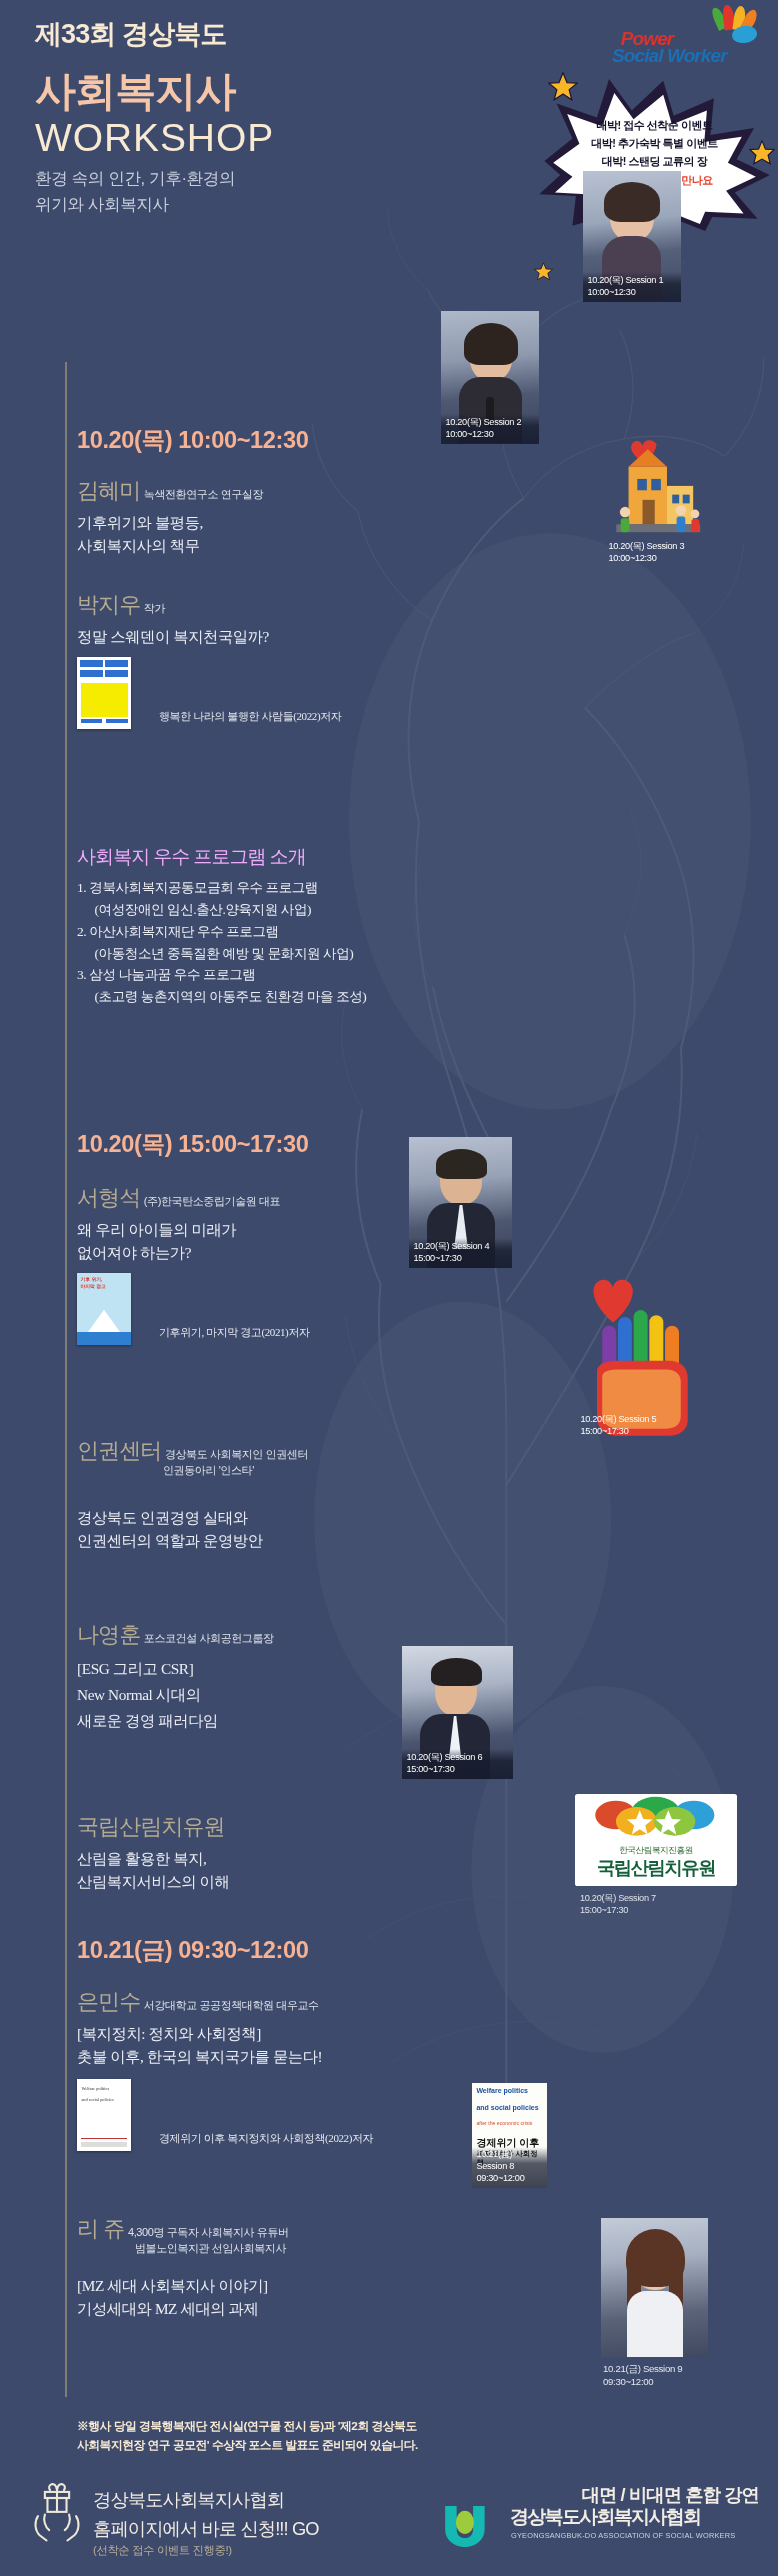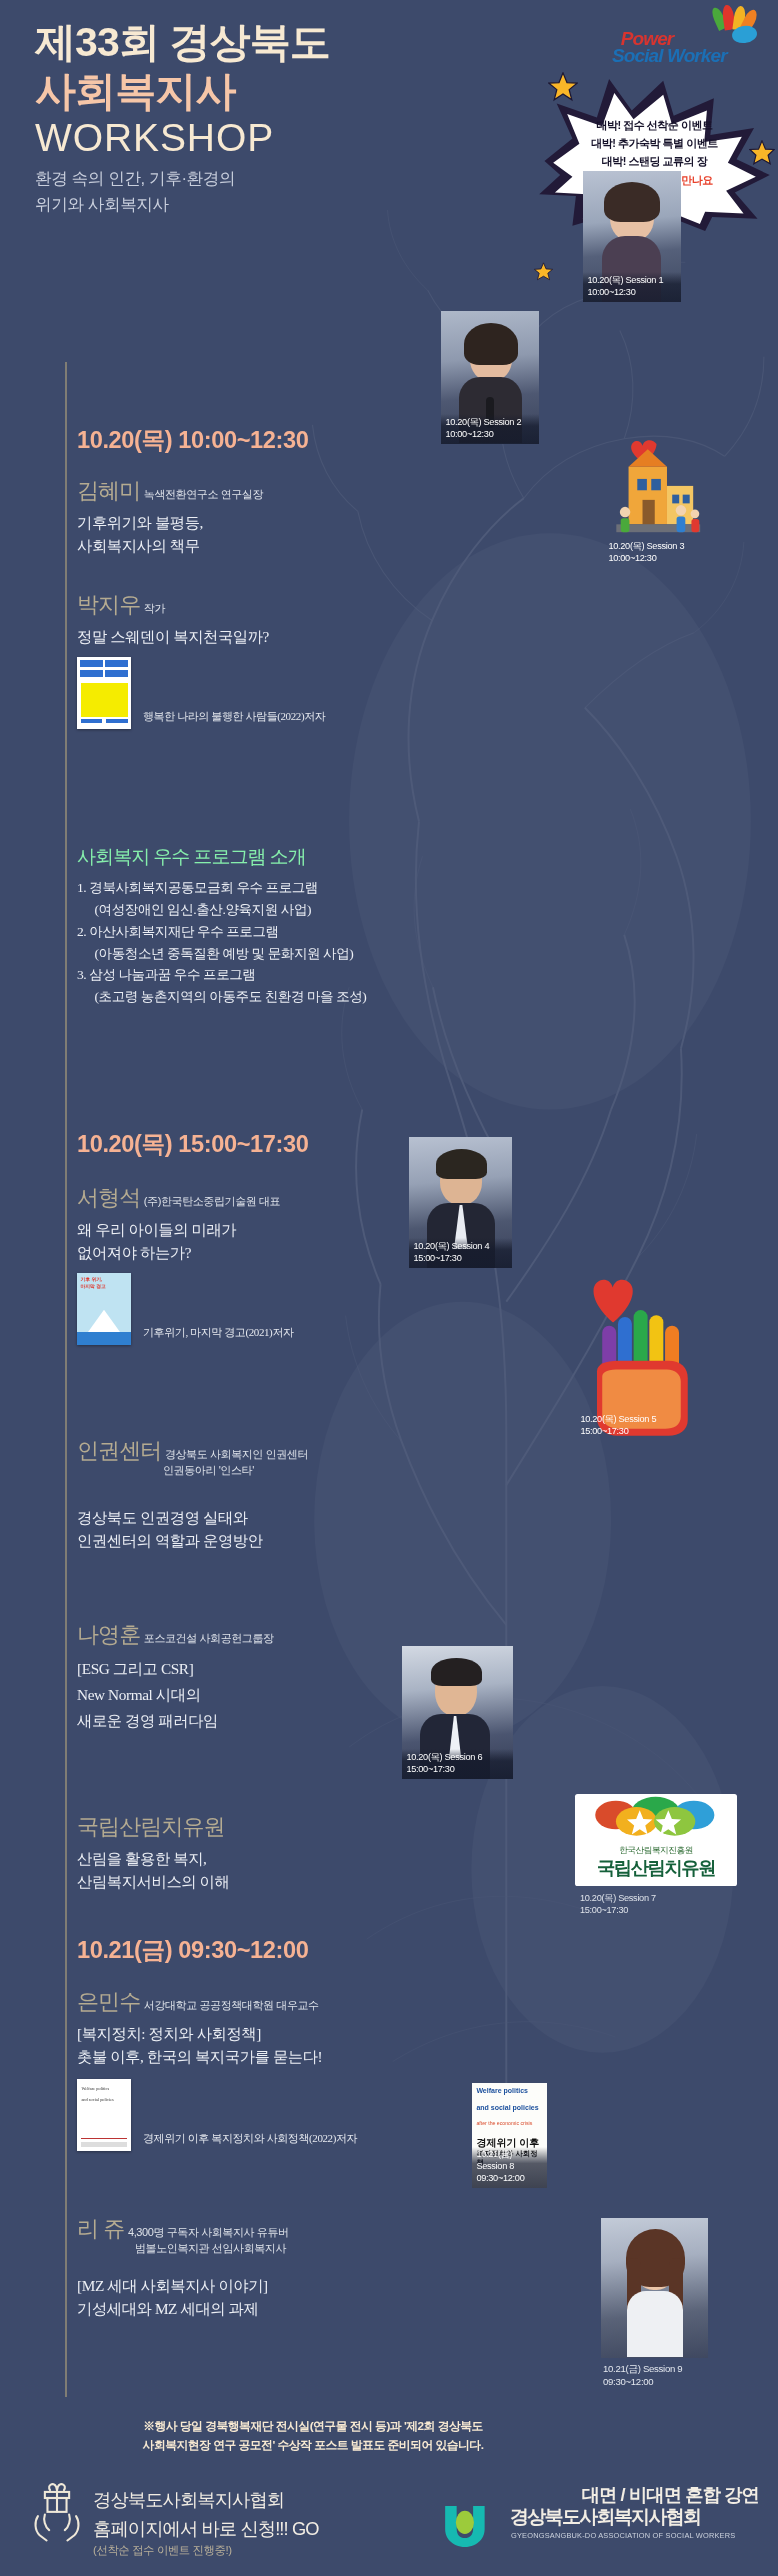--- a/index.html
+++ b/index.html
@@ -12,21 +12,21 @@
   }
   .poster { position:absolute; inset:0; }
 
   
   .tree-wm { position:absolute; left:288px; top:210px; width:489px; height:1965px;
              opacity:.16; pointer-events:none; }
   .tree-wm svg { width:100%; height:100%; }
 
   
   .header { position:absolute; left:0; top:0; width:778px; height:288px; }
-  .title1 { position:absolute; left:35px; top:19px; font-size:41px; font-weight:bold;
+  .title1 { position:absolute; left:35px; top:19px; font-size:27px; font-weight:bold;
             color:#f7e9d2; letter-spacing:-0.9px; line-height:1.15; }
   .title2 { position:absolute; left:35px; top:68px; font-size:41px; font-weight:bold;
             color:#f6c6a8; letter-spacing:-0.9px; line-height:1.15; }
   .title3 { position:absolute; left:35px; top:116px; font-size:39px; font-weight:normal;
             color:#f7e9d2; letter-spacing:0.9px; font-family:"Liberation Sans", sans-serif; }
   .subtitle { position:absolute; left:35px; top:166px; font-size:16.6px; color:#c9cfdd;
               line-height:1.55; letter-spacing:-0.4px; }
 
   
   .psw { position:absolute; right:5.2px; top:5.2px; width:166px; height:66px; }
@@ -51,47 +51,47 @@
   
   .daytime { position:absolute; left:77px; font-size:23.6px; font-weight:bold;
              color:#f6b293; letter-spacing:-0.4px; }
   .spk-name { font-size:22px; color:#b5ab91; letter-spacing:-0.9px; vertical-align:baseline; }
   .spk-affil { font-size:11px; color:#dfe3ea; letter-spacing:-0.4px; margin-left:3.5px; }
   .spk-affil2 { font-size:11px; color:#dfe3ea; letter-spacing:-0.4px;
                 display:block; margin-left:86px; margin-top:-2.6px; }
   .spk-topic { font-size:15.3px; color:#eceff5; line-height:1.5; letter-spacing:-0.4px;
                font-family:"Liberation Serif", serif; margin-top:6.1px; }
   .block { position:absolute; left:77px; width:375px; }
-  .sec-head { font-size:19px; color:#86efac; letter-spacing:-0.9px;
+  .sec-head { font-size:19px; color:#f0abfc; letter-spacing:-0.9px;
               font-family:"Liberation Serif", serif; }
   .prog-list { font-size:13.5px; color:#eceff5; line-height:1.62; letter-spacing:-0.4px;
                margin-top:7px; font-family:"Liberation Serif", serif; }
   .prog-list .sub { padding-left:17.5px; }
 
   
-  .bookrow { display:flex; align-items:flex-end; gap:12px; margin-top:7.9px; }
+  .bookrow { display:flex; align-items:flex-end; gap:28px; margin-top:7.9px; }
   .book { width:54px; height:72px; background:#fff; position:relative; flex:0 0 auto;
           box-shadow:0 0.9px 2.6px rgba(0,0,0,.35); overflow:hidden; }
   .book-cap { font-size:11px; color:#e6e9ef; letter-spacing:-0.4px; padding-bottom:5.2px;
               font-family:"Liberation Serif", serif; }
 
   
   .photo { position:absolute; background:#8c95a8; overflow:hidden; }
   .photo .ph-img { position:absolute; inset:0; }
   .ph-label { position:absolute; left:0; bottom:0; width:100%; padding:2.6px 4.4px 3.5px;
               font-size:9.2px; line-height:1.28; color:#fff;
               background:linear-gradient(180deg, rgba(20,26,44,0) 0%, rgba(20,26,44,.72) 40%, rgba(20,26,44,.82) 100%);
               letter-spacing:-0.3px; }
 
   
   .illus { position:absolute; }
 
   
   .note { position:absolute; left:77px; width:472px; font-size:11.8px; font-weight:bold;
-          color:#f7e9d2; line-height:1.62; letter-spacing:-0.5px;text-align:center; }
+          color:#f7e9d2; line-height:1.62; letter-spacing:-0.5px; }
   .assoc { position:absolute; left:35px; }
   .assoc-l1 { font-size:18.3px; color:#f2ede4; letter-spacing:-0.9px; }
   .assoc-l2 { font-size:18.3px; color:#f2ede4; letter-spacing:-0.9px; margin-top:3.5px; }
   .assoc-l3 { font-size:11.4px; color:#b9b09a; letter-spacing:-0.4px; margin-top:2.6px; }
   .hybrid { position:absolute; right:19px; font-size:18.3px; font-weight:bold;
             color:#f2ede4; letter-spacing:-0.9px; }
   .gslogo { position:absolute; }
   .gs-kr { font-size:19px; font-weight:bold; color:#f2ede4; letter-spacing:-1.7px; }
   .gs-en { font-size:7.4px; color:#cdd3de; letter-spacing:0.2px; margin-top:1.7px; }
 

